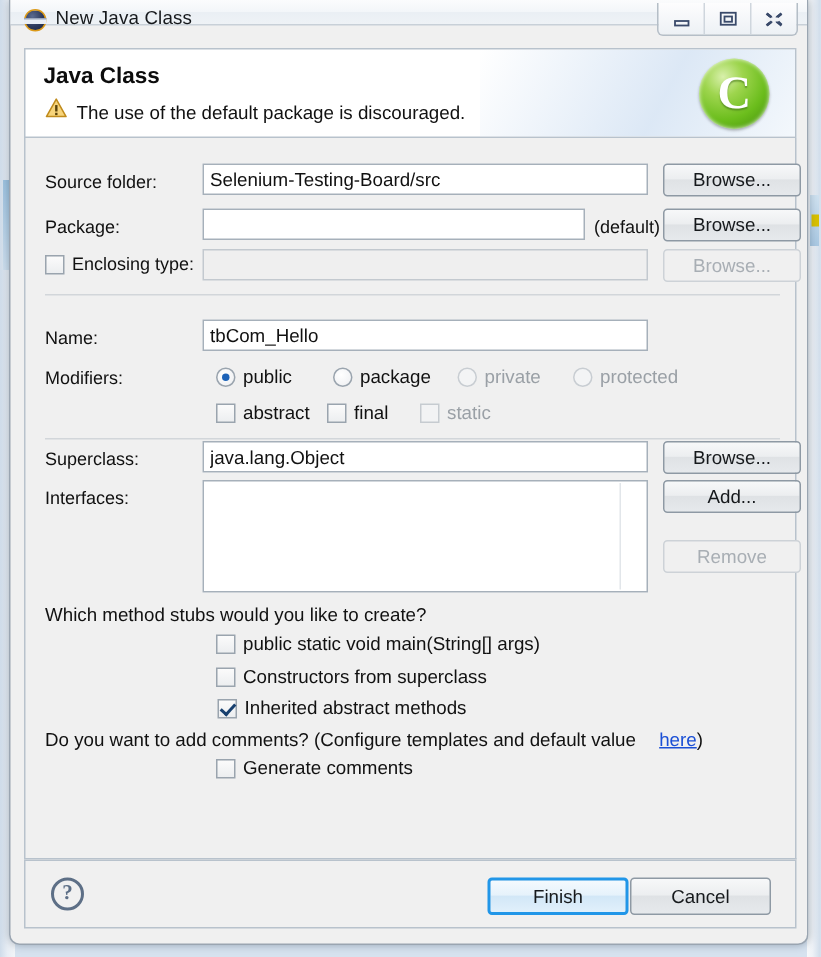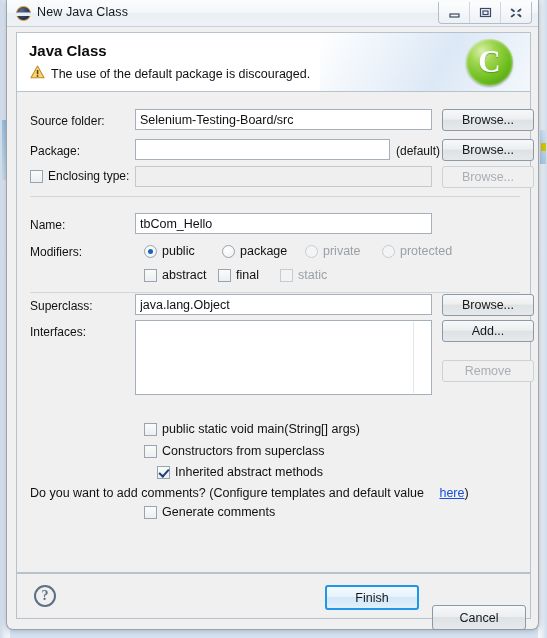--- a/index.html
+++ b/index.html
@@ -41,21 +41,21 @@
     border: 1px solid #9aa5b1;
     border-top: none;
     border-radius: 0 0 7px 7px;
     box-shadow: 0 0 6px rgba(30,50,70,.35);
     box-sizing: border-box;
   }
 
   
   #titlebar {
     position: relative;
-    height: 27px;
+    height: 17px;
     background: linear-gradient(to bottom,#fbfcfd 0%,#f3f6f9 48%,#eaeff4 52%,#eef2f6 100%);
     border-bottom: 1px solid #c8d0d8;
     box-sizing: border-box;
   }
   #title-icon {
     position: absolute; left: 9px; top: 6px;
     width: 15px; height: 15px;
     border-radius: 50%;
     background: radial-gradient(circle at 35% 30%, #5a6a90 0%, #2d3a5c 55%, #1a2440 100%);
     border: 1px solid #dc9a18;
@@ -250,24 +250,23 @@
     font-family:"Liberation Sans", sans-serif;
     font-size: 12.5px; color:#16191c;
     border-radius: 3px;
   }
   #btn-finish {
     right: 111px;
     border: 2px solid #2196e8;
     background: linear-gradient(to bottom,#f4fafe 0%,#e6f2fb 46%,#d2e7f7 50%,#e1f0fb 100%);
   }
   #btn-cancel {
-    right: 4px;
+    right: 16px;
     border: 1px solid #8e99a4;
     background: linear-gradient(to bottom,#f7f8f9 0%,#eceef0 46%,#dfe2e5 50%,#e6e9ec 100%);
-    margin-top: 20px;
   }
 </style>
 </head>
 <body>
 
 <div id="bg-left">
   <div class="accent"></div>
 </div>
 <div id="bg-right">
   <div class="accent"></div>
@@ -381,30 +380,31 @@
     <input class="txt" style="left: 118px; top: 202px; width: 297px;" value="java.lang.Object">
     <button class="btn" style="left:425px;top:202px;">Browse...</button>
 
     <div class="lbl" style="position:absolute;left:13px;top:233px;">Interfaces:</div>
     <div id="iface-list" style="left:118px;top:228px;width:297px;height:75px;">
       <div class="divider"></div>
     </div>
     <button class="btn" style="left:425px;top:228px;">Add...</button>
     <button class="btn dis" style="left:425px;top:268px;" disabled="">Remove</button>
 
+    <div class="sectext" style="left:13px;top:311px;">Which method stubs would you like to create?</div>
 
     <div class="opt" style="left:127px;top:330px;">
       <span class="cb"></span>
       <span>public static void main(String[] args)</span>
     </div>
     <div class="opt" style="left:127px;top:352px;">
       <span class="cb"></span>
       <span>Constructors from superclass</span>
     </div>
-    <div class="opt" style="left:140px;top:373px;justify-content:center;">
+    <div class="opt" style="left:128px;top:373px;justify-content:center;">
       <span class="cb on"></span>
       <span>Inherited abstract methods</span>
     </div>
 
     <div class="sectext" style="left:13px;top:394px;">
       <span>Do you want to add comments? (Configure templates and default value </span><a class="here" href="#">here</a><span>)</span>
     </div>
     <div class="opt" style="left:127px;top:413px;">
       <span class="cb"></span>
       <span>Generate comments</span>

